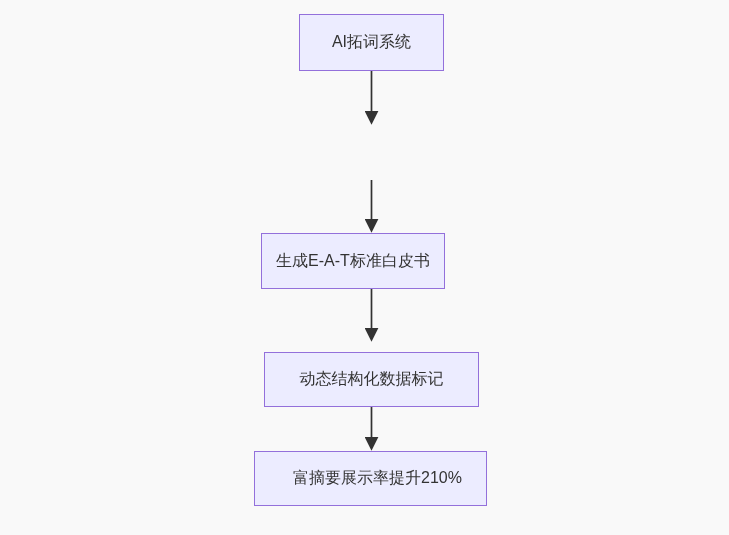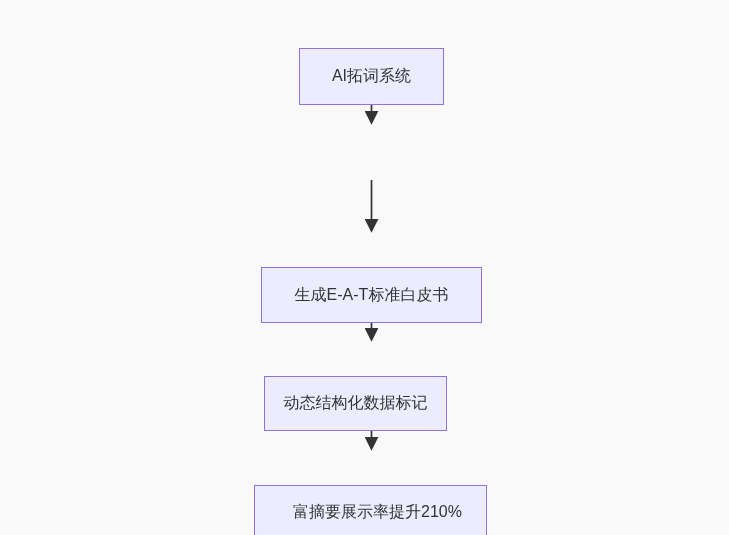--- a/index.html
+++ b/index.html
@@ -23,33 +23,32 @@
   }
   .node {
     position: absolute;
     box-sizing: border-box;
     background: var(--node-fill, #ECECFF);
     border: 1.5px solid var(--node-border, #9370DB);
     display: flex;
     align-items: center;
     justify-content: center;
     text-align: center;
-    margin-top: 34px;
   }
   .node-label {
     color: var(--text, #333333);
     font-size: 16px;
     line-height: 1.3;
     white-space: nowrap;
   }
   
   .n1 { left: 299px; top: 14px;  width: 145px; height: 57px; }
   .n2 { left: 275px; top: 125px; width: 193px; height: 55px; }
-  .n3 { left: 261px; top: 233px; width: 221px; height: 56px; }
-  .n4 { left: 264px; top: 342px; width: 183px; height: 55px; justify-content: center; }
+  .n3 { left: 261px; top: 233px; width: 184px; height: 56px; }
+  .n4 { left: 264px; top: 352px; width: 215px; height: 55px; justify-content: center; }
   .n5 { left: 254px; top: 451px; width: 233px; height: 55px; padding-left: 14px; }
 </style>
 </head>
 <body>
 
 <div class="canvas">
 
   <svg class="edges-layer" width="729" height="535" viewBox="0 0 729 535" xmlns="http://www.w3.org/2000/svg">
     <defs>
       <marker id="arrowhead" viewBox="0 0 10 10" markerUnits="userSpaceOnUse" markerWidth="14" markerHeight="14" refX="8" refY="5" orient="auto">

